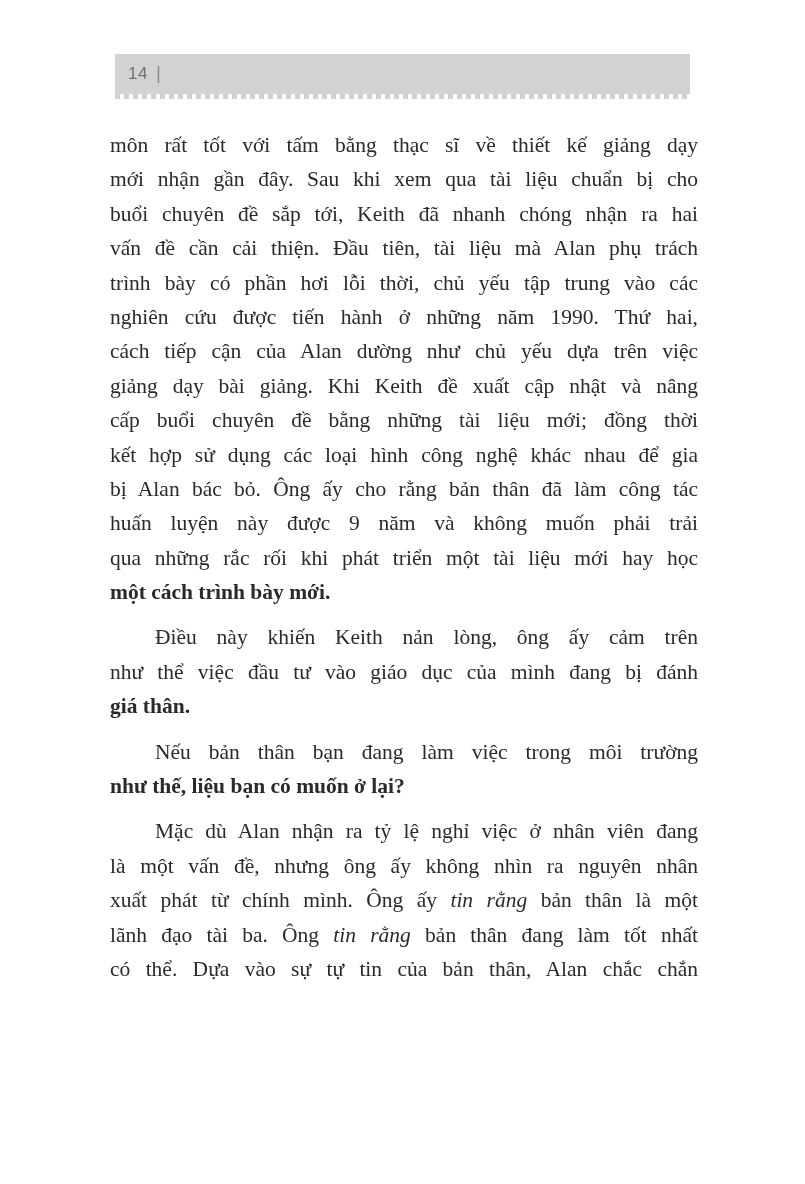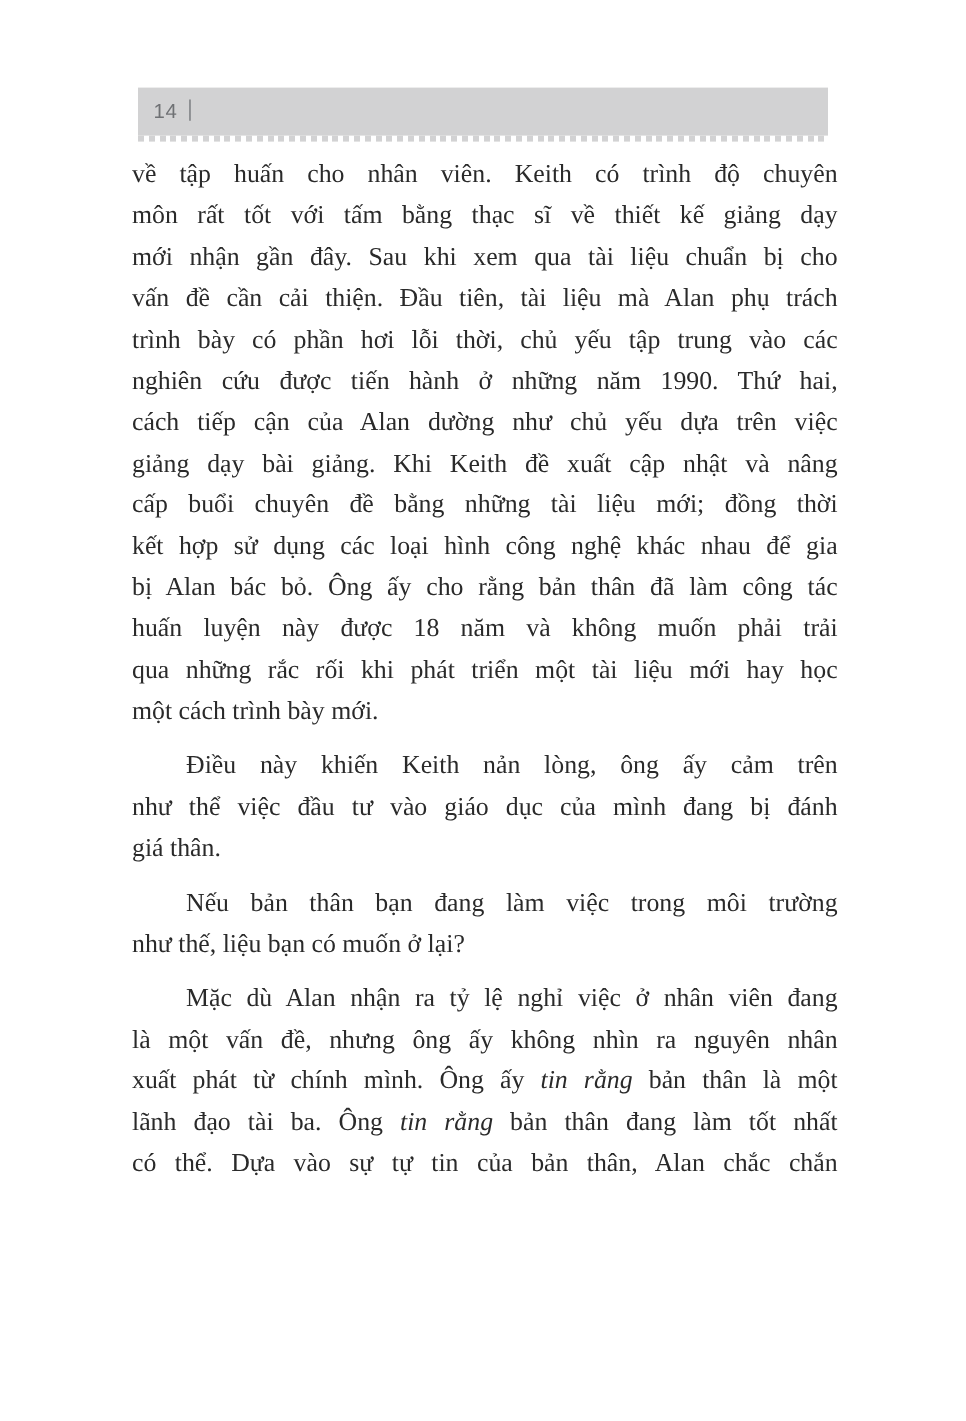--- a/index.html
+++ b/index.html
@@ -15,21 +15,21 @@
     width:805px;
     height:1184px;
     background:#ffffff;
     overflow:hidden;
     font-family:"Liberation Serif","DejaVu Serif",serif;
   }
   
   .header-bar{
     position:absolute;
     left:115px;
-    top:73px;
+    top:54px;
     width:575px;
     height:40px;
     background:var(--bar-color);
     display:flex;
     align-items:center;
     padding:0 17px 0 13px;
     font-family:"Liberation Sans","DejaVu Sans",sans-serif;
   }
   .header-bar .perforation{
     position:absolute;
@@ -73,20 +73,21 @@
   .line{
     height:var(--lh);
     line-height:var(--lh);
     overflow:hidden;
     text-align:justify;
     text-align-last:justify;
   }
   .line.no-just{
     text-align:left;
     text-align-last:left;
+    font-weight:bold;
   }
   .line.indent{
     text-indent:45px;
   }
   .line i{
     font-style:italic;
     margin-top:36px;
   }
 </style>
 </head>
@@ -95,32 +96,32 @@
 <div class="page">
 
   <header class="header-bar">
     <span class="page-number">14</span>
     <span class="header-sep">|</span>
     <div class="perforation"></div>
   </header>
 
   <main class="body-text">
       <div class="paragraph">
-        <div class="line"><span>về tập huấn cho nhân viên. Keith có trình độ chuyên</span></div>
         <div class="line"><span>môn rất tốt với tấm bằng thạc sĩ về thiết kế giảng dạy</span></div>
         <div class="line"><span>mới nhận gần đây. Sau khi xem qua tài liệu chuẩn bị cho</span></div>
+        <div class="line"><span>buổi chuyên đề sắp tới, Keith đã nhanh chóng nhận ra hai</span></div>
         <div class="line"><span>vấn đề cần cải thiện. Đầu tiên, tài liệu mà Alan phụ trách</span></div>
         <div class="line"><span>trình bày có phần hơi lỗi thời, chủ yếu tập trung vào các</span></div>
         <div class="line"><span>nghiên cứu được tiến hành ở những năm 1990. Thứ hai,</span></div>
         <div class="line"><span>cách tiếp cận của Alan dường như chủ yếu dựa trên việc</span></div>
         <div class="line"><span>giảng dạy bài giảng. Khi Keith đề xuất cập nhật và nâng</span></div>
         <div class="line"><span>cấp buổi chuyên đề bằng những tài liệu mới; đồng thời</span></div>
         <div class="line"><span>kết hợp sử dụng các loại hình công nghệ khác nhau để gia</span></div>
         <div class="line"><span>bị Alan bác bỏ. Ông ấy cho rằng bản thân đã làm công tác</span></div>
-        <div class="line"><span>huấn luyện này được 18 năm và không muốn phải trải</span></div>
+        <div class="line"><span>huấn luyện này được 9 năm và không muốn phải trải</span></div>
         <div class="line"><span>qua những rắc rối khi phát triển một tài liệu mới hay học</span></div>
         <div class="line no-just"><span>một cách trình bày mới.</span></div>
       </div>
       <div class="paragraph spaced">
         <div class="line indent"><span>Điều này khiến Keith nản lòng, ông ấy cảm trên</span></div>
         <div class="line"><span>như thể việc đầu tư vào giáo dục của mình đang bị đánh</span></div>
         <div class="line no-just"><span>giá thân.</span></div>
       </div>
       <div class="paragraph spaced">
         <div class="line indent"><span>Nếu bản thân bạn đang làm việc trong môi trường</span></div>

